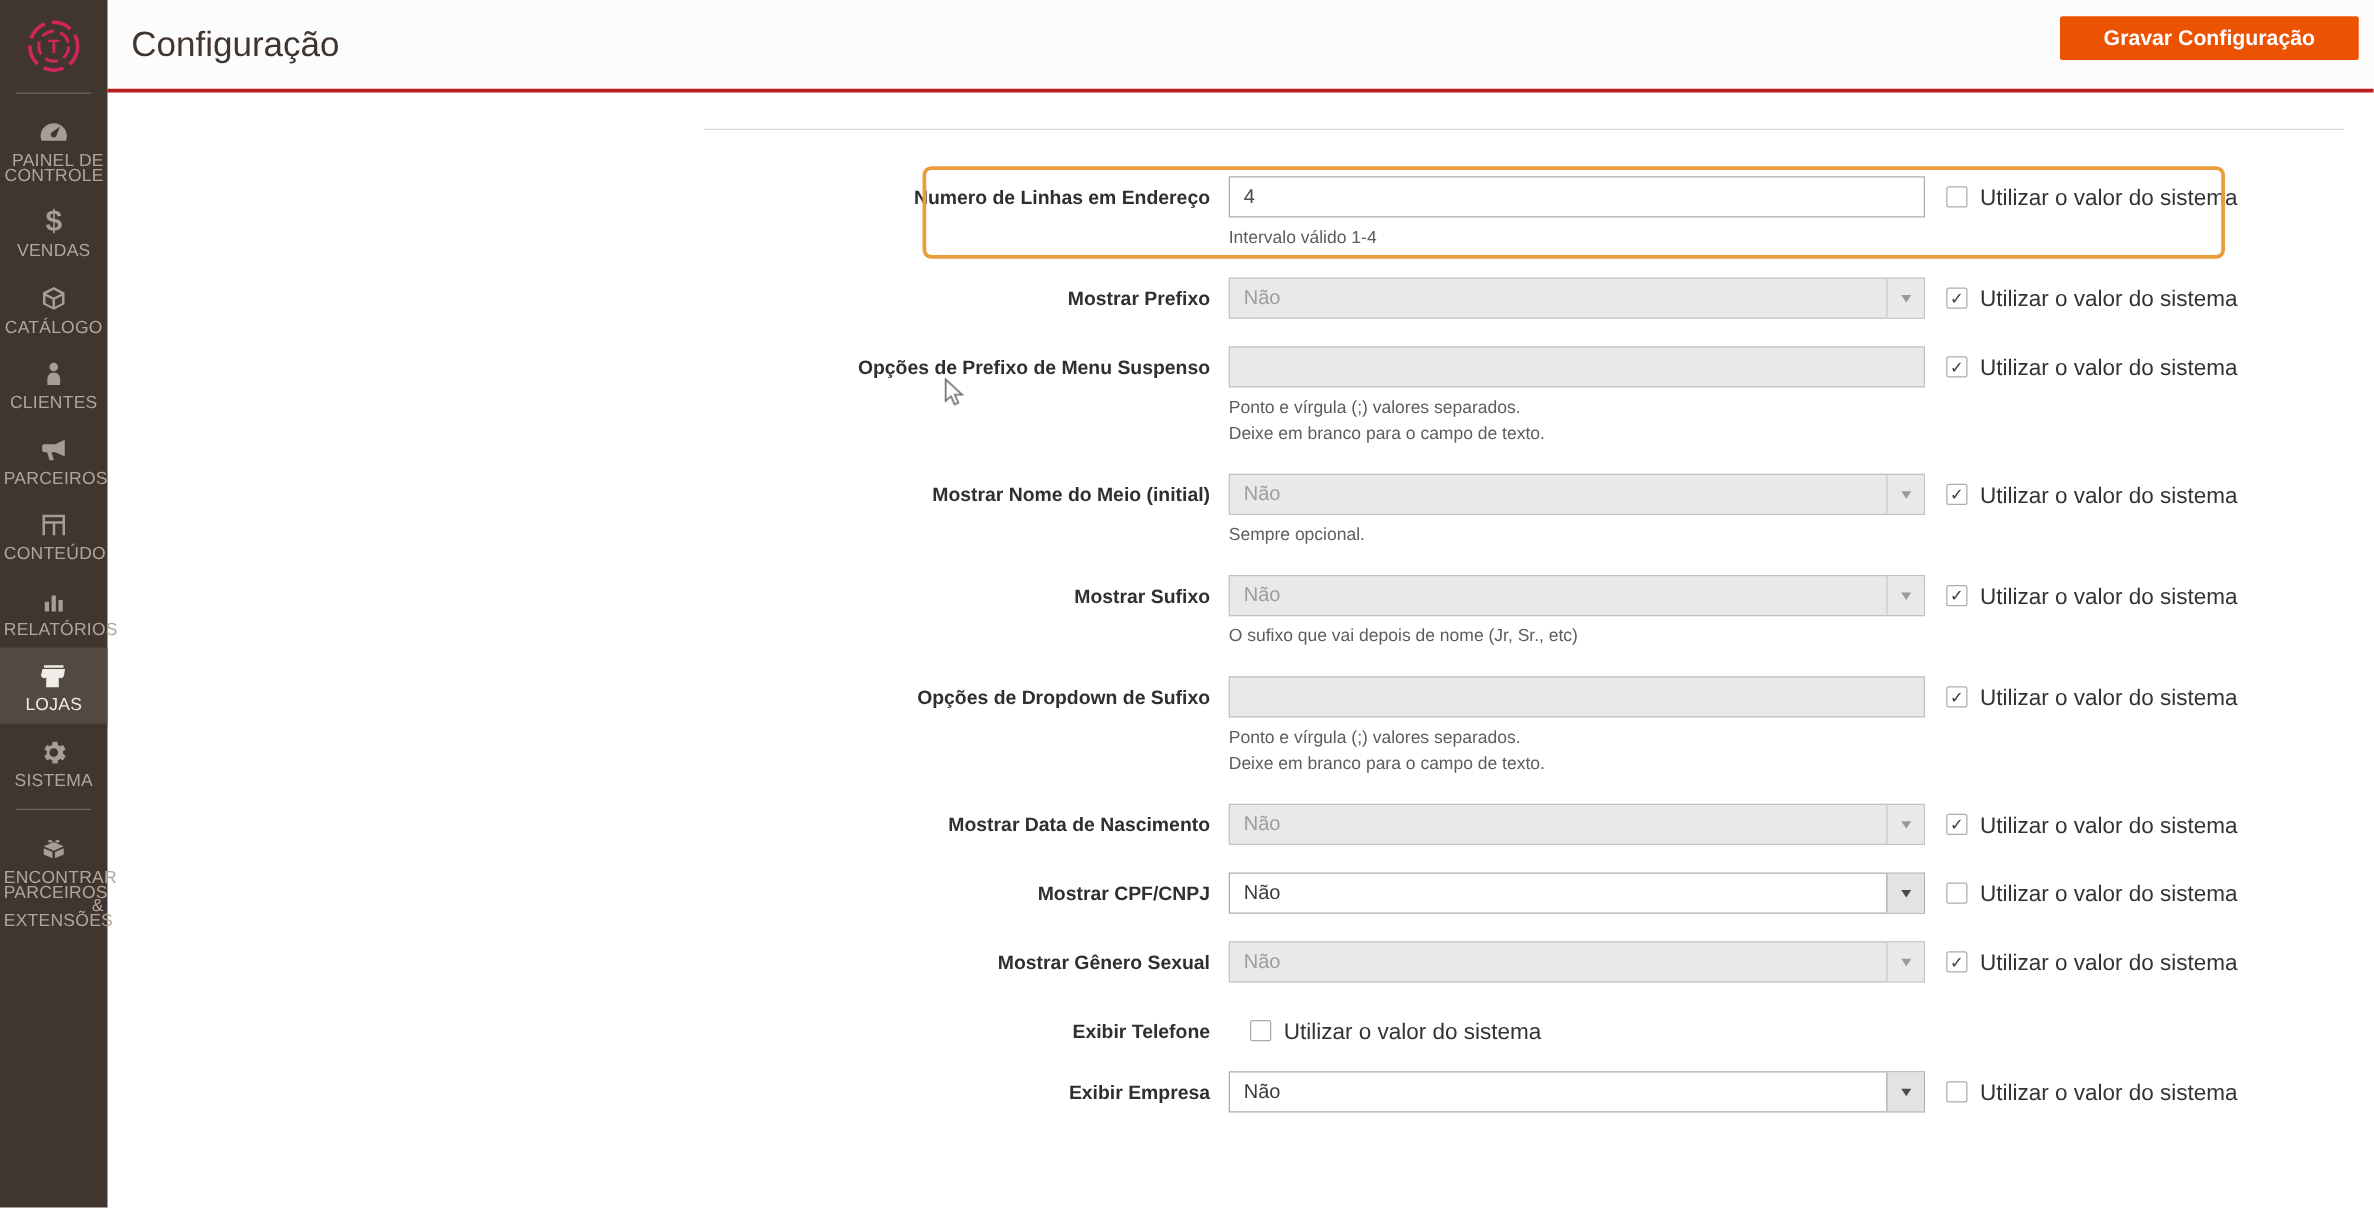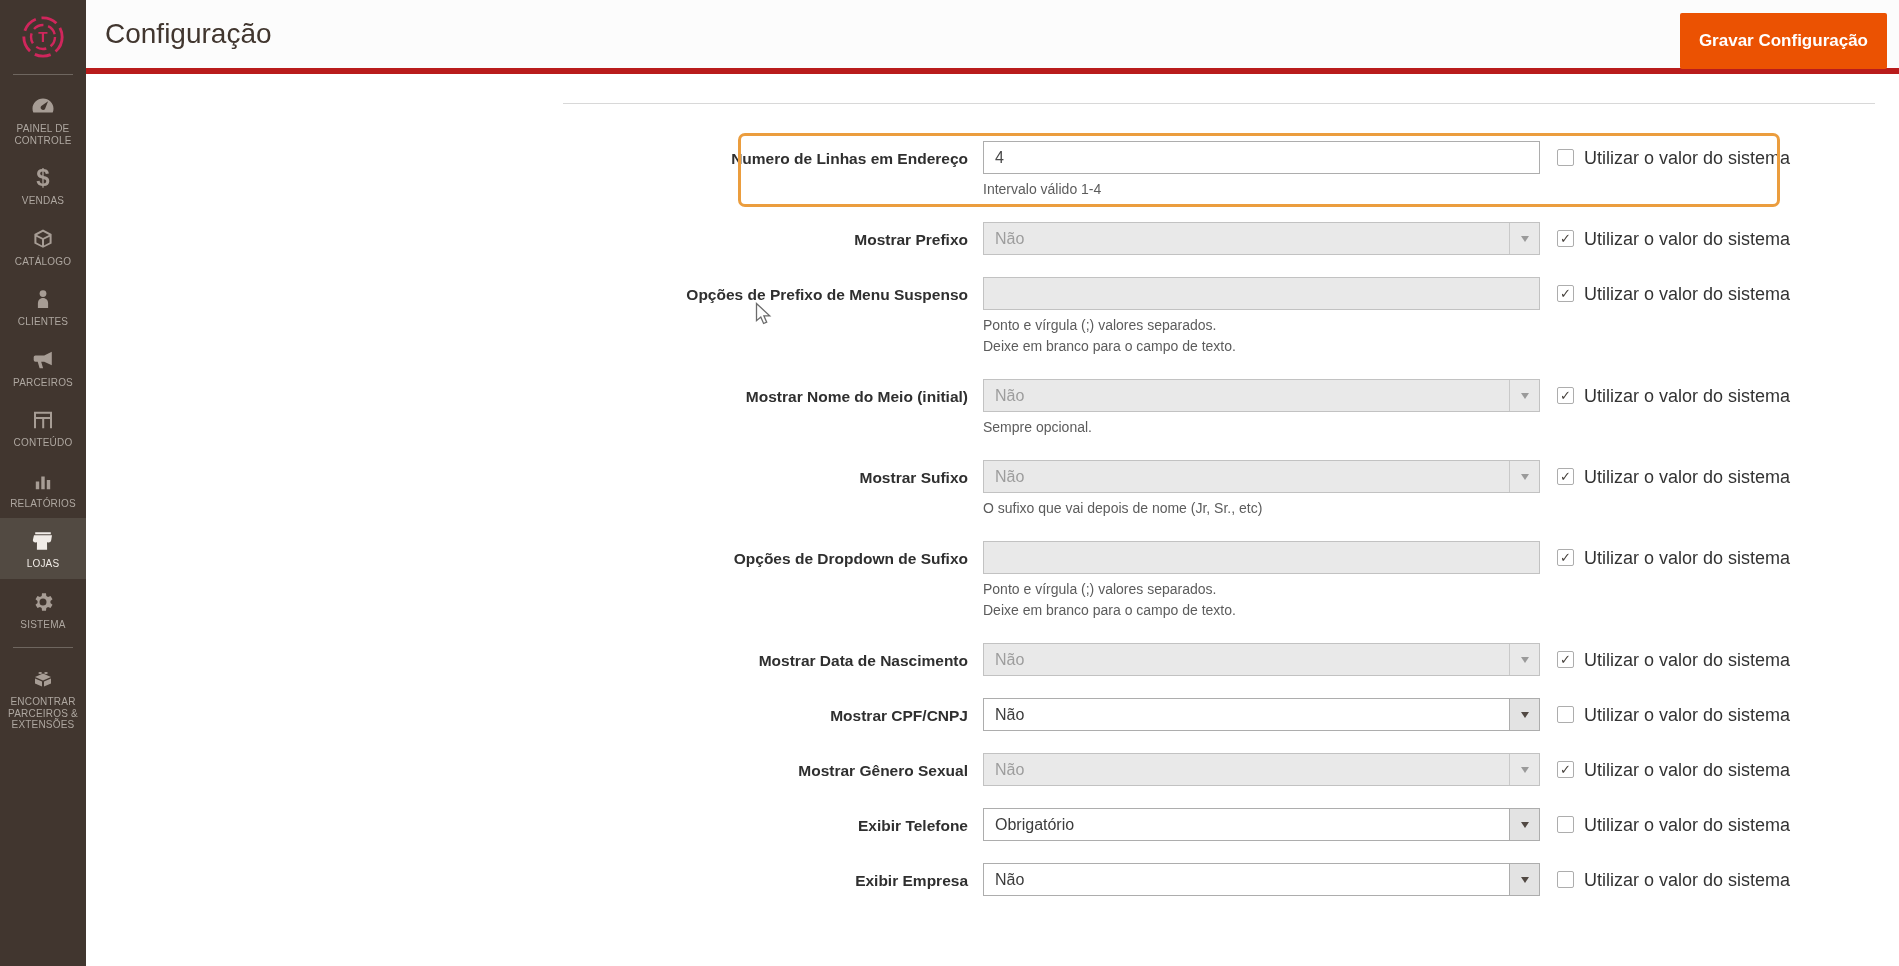--- a/index.html
+++ b/index.html
@@ -14,31 +14,31 @@
   .sidebar{position:fixed;left:0;top:0;width:86px;height:966px;background:var(--c-sidebar-bg);z-index:10;}
   .logo-wrap{height:74px;display:flex;align-items:center;justify-content:center;}
   .logo-wrap svg{display:block;}
   .sidebar-divider{border-top:1px solid #6e665f;margin:0 13px;}
   .menu{list-style:none;padding-top:8px;}
   .menu-item{display:flex;flex-direction:column;align-items:center;justify-content:center;
     padding:10px 2px 9px;cursor:pointer;color:#a79d95;}
   .menu-item .mi-icon{width:26px;height:26px;display:flex;align-items:center;justify-content:center;}
   .menu-item .mi-icon svg{width:24px;height:24px;fill:currentColor;}
   .menu-item .mi-icon .dollar{font-size:24px;font-weight:bold;line-height:24px;}
-  .menu-item .mi-label{margin-top:4px;font-size:10px;line-height:11.5px;text-align:center;
+  .menu-item .mi-label{margin-top:4px;font-size:14px;line-height:11.5px;text-align:right;
     letter-spacing:.2px;color:#aea7a0;max-width:80px;}
   .menu-item.active{background:var(--c-sidebar-active-bg);color:#f1ece7;}
   .menu-item.active .mi-label{color:#f1ece7;}
 
   
   .main{margin-left:86px;position:relative;height:966px;}
-  .page-header{position:relative;height:74px;background:#fcfcfc;border-bottom:6px solid #b91c1c;}
+  .page-header{position:relative;height:74px;background:#fcfcfc;border-bottom:3px solid #b91c1c;}
   .page-title{position:absolute;left:19px;top:50%;transform:translateY(-50%);
     font-size:28px;font-weight:400;color:#41362f;}
-  .save-btn{position:absolute;right:12px;top:13px;height:56px;padding:0 19px;
+  .save-btn{position:absolute;right:12px;top:13px;height:35px;padding:0 35px;
     background:var(--c-accent);color:#fff;border:none;border-radius:2px;
     font-size:17px;font-weight:bold;font-family:inherit;cursor:pointer;}
 
   
   .panel{margin:29px 24px 0 477px;border-top:1px solid #d8d8d8;}
   .section-head{display:flex;align-items:center;justify-content:space-between;padding:14px 0 0;}
   .section-title{font-size:20px;font-weight:bold;color:#333;}
   .collapse-btn{width:23px;height:23px;border:1px solid #8f8f8f;border-radius:50%;
     background:#fff;display:flex;align-items:center;justify-content:center;cursor:pointer;margin:11px 11px 0 0;}
   .collapse-btn i{display:block;width:8px;height:8px;border-top:2px solid #585858;
@@ -310,28 +310,20 @@
               </span>
             </div>
     </div>
     <div class="usecol">
       <span class="cb checked"></span>
       <span class="cbl">Utilizar o valor do sistema</span>
     </div>
   </div>
         <div class="row">
     <label class="lbl">Exibir Telefone</label>
-    <div class="fld">
-      <div class="select">
-              <span class="sel-val">Obrigatório</span>
-              <span class="sel-btn">
-                <i class="tri"></i>
-              </span>
-            </div>
-    </div>
     <div class="usecol">
       <span class="cb"></span>
       <span class="cbl">Utilizar o valor do sistema</span>
     </div>
   </div>
         <div class="row">
     <label class="lbl">Exibir Empresa</label>
     <div class="fld">
       <div class="select">
               <span class="sel-val">Não</span>

